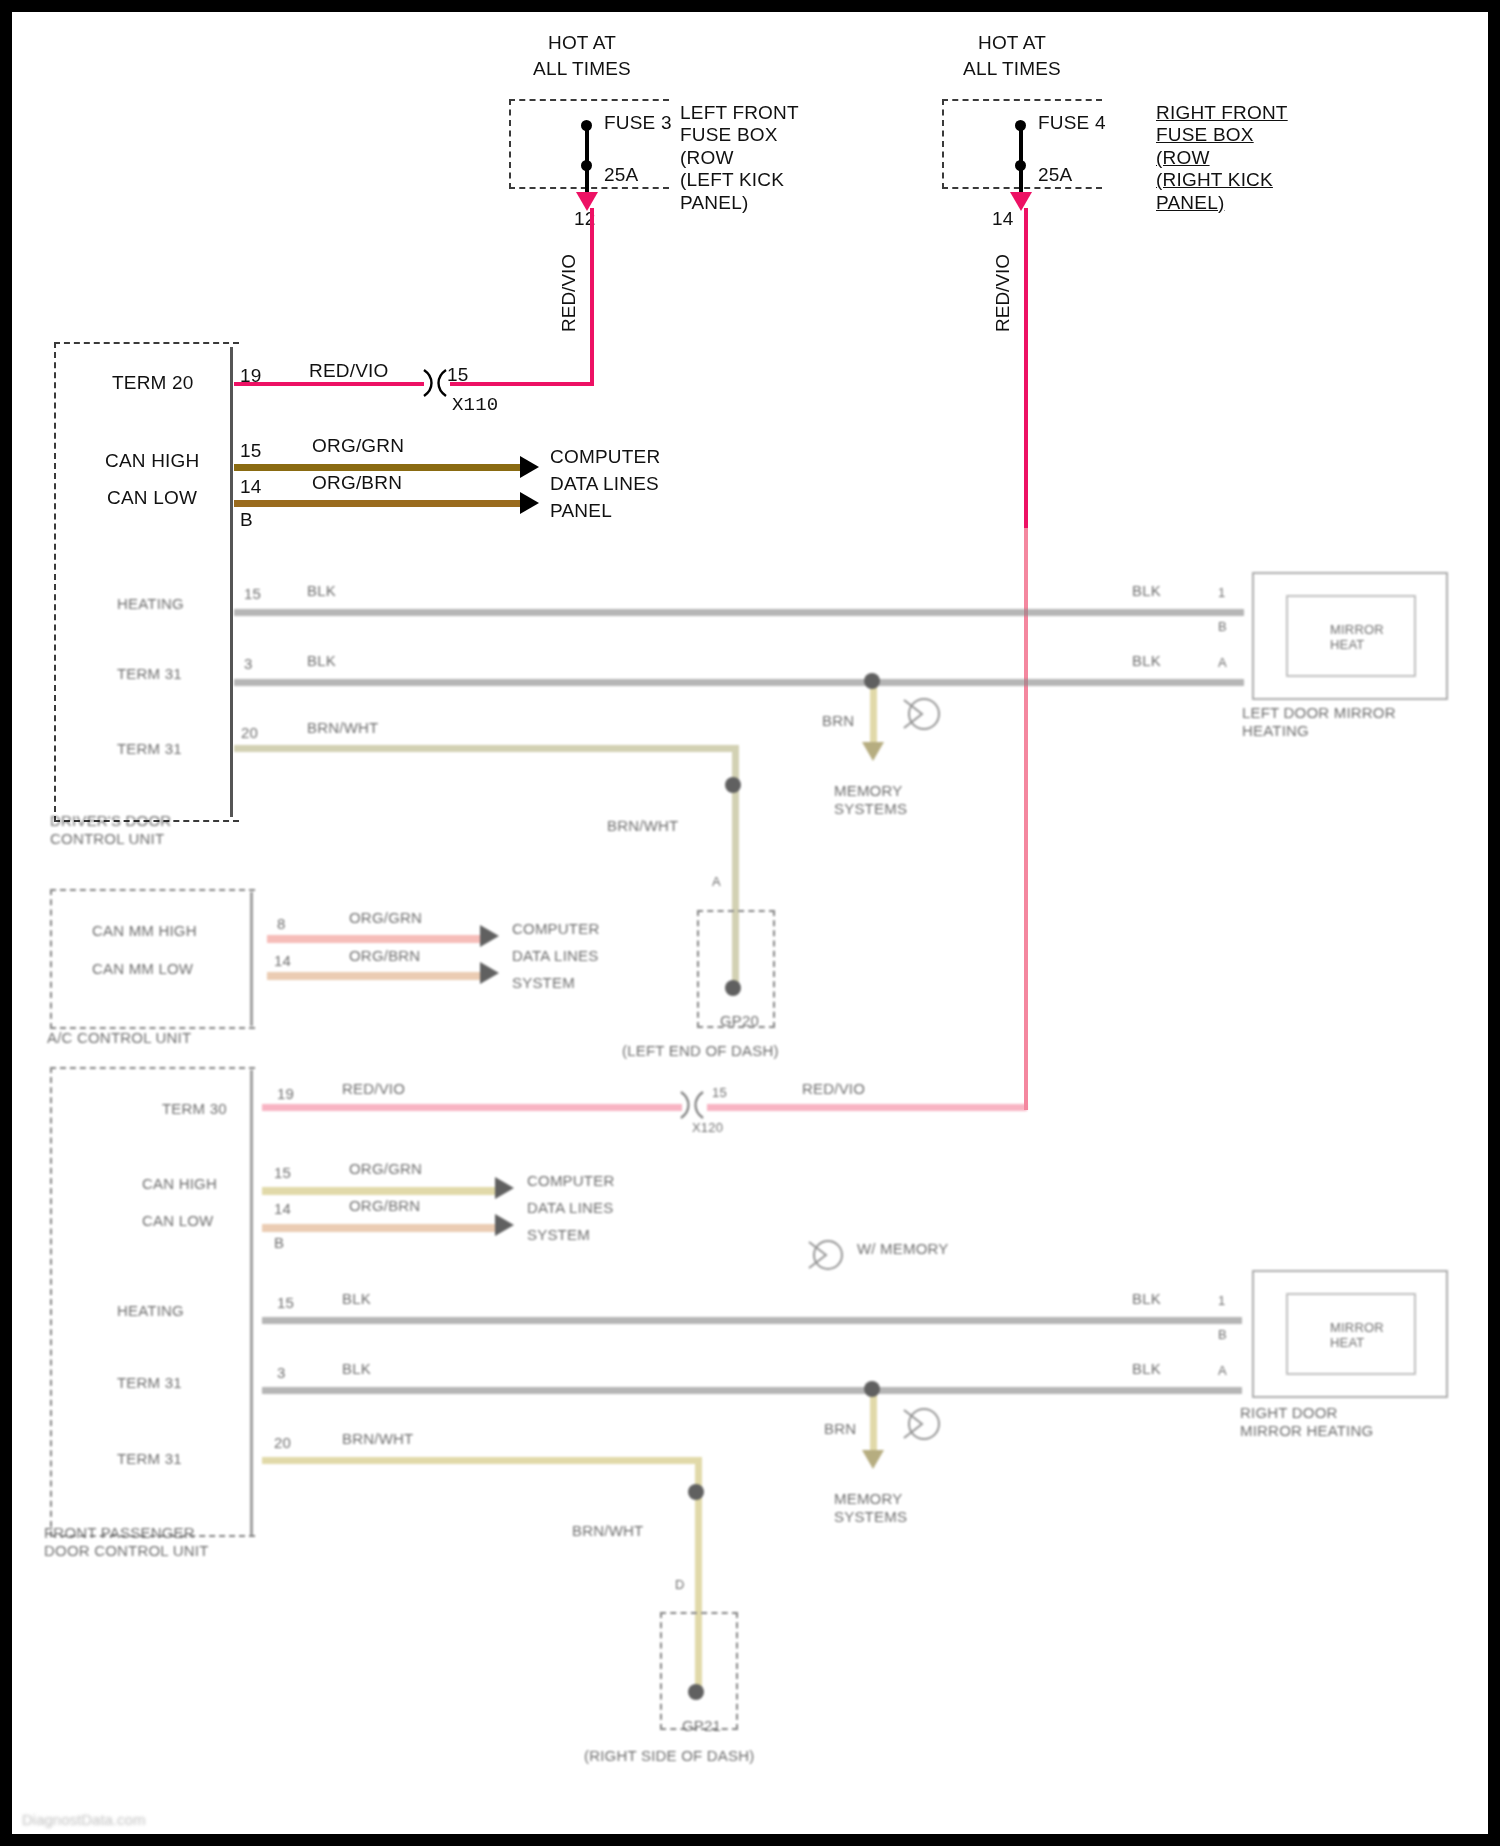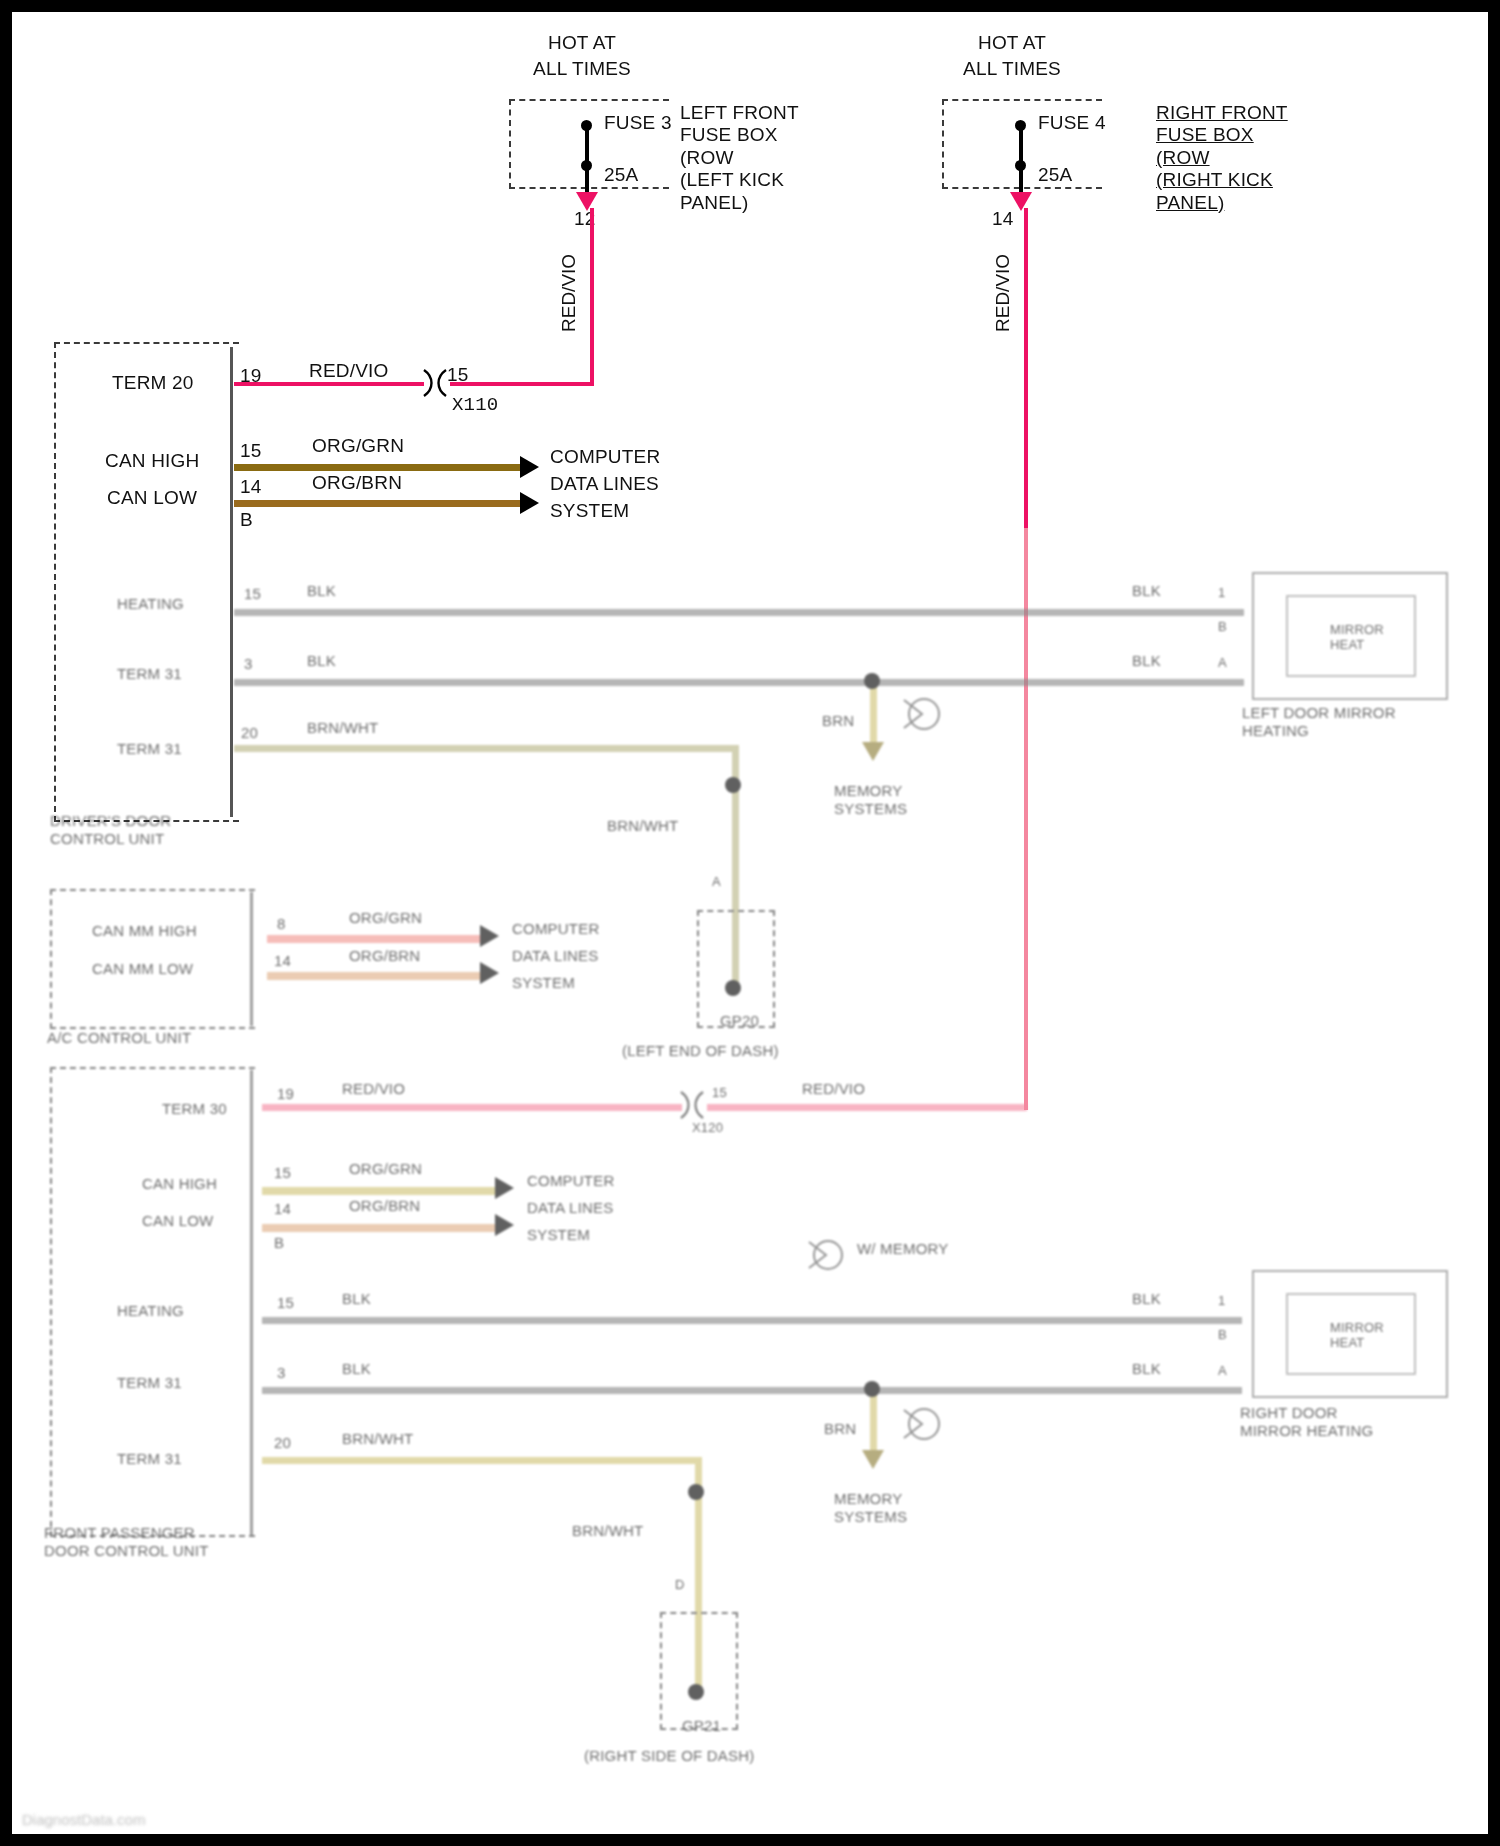--- a/index.html
+++ b/index.html
@@ -208,21 +208,21 @@
     <div class="lbl" style="left:95px; top:475px;">CAN LOW</div>
     <div class="lbl" style="left:228px; top:464px;">14</div>
     <div class="lbl" style="left:300px; top:460px;">ORG/BRN</div>
     <div class="wire h org-brn" style="left:222px; top:488px; width:290px; height:7px;"></div>
     <div class="arrow" style="left:508px; top:480px;"></div>
 
     <div class="lbl" style="left:228px; top:497px;">B</div>
 
     <div class="lbl" style="left:538px; top:434px;">COMPUTER</div>
     <div class="lbl" style="left:538px; top:461px;">DATA LINES</div>
-    <div class="lbl" style="left:538px; top:488px;">SYSTEM</div>
+    <div class="lbl" style="left:538px; top:488px;">PANEL</div>
 
     <div class="wire v" style="left:218px; top:335px; height:470px; width:3px; background:#555;"></div>
 
     <div class="faded" style="position:absolute; left:0; top:0; width:1476px; height:1822px;">
 
       <div class="lbl small" style="left:105px; top:583px;">HEATING</div>
       <div class="lbl small" style="left:232px; top:573px;">15</div>
       <div class="lbl small" style="left:295px; top:570px;">BLK</div>
       <div class="wire h blk" style="left:222px; top:597px; width:1010px; height:7px;"></div>
       <div class="lbl small" style="left:1120px; top:570px;">BLK</div>

